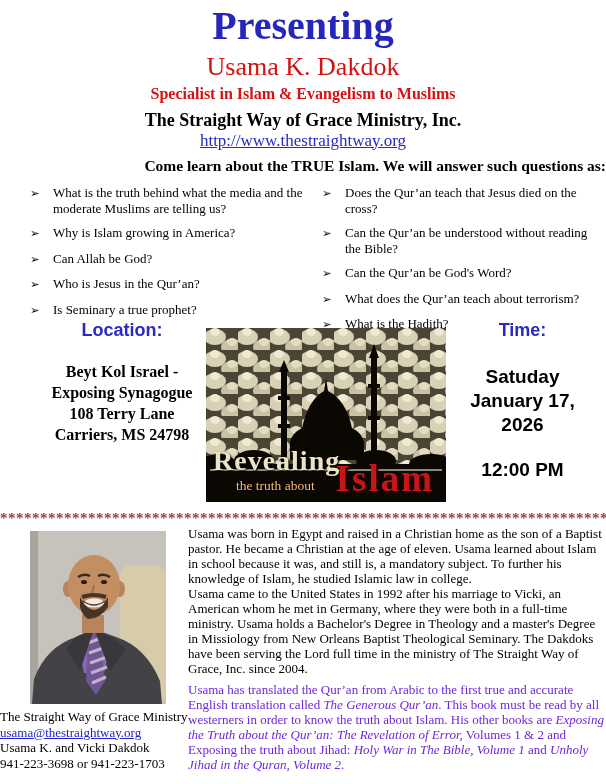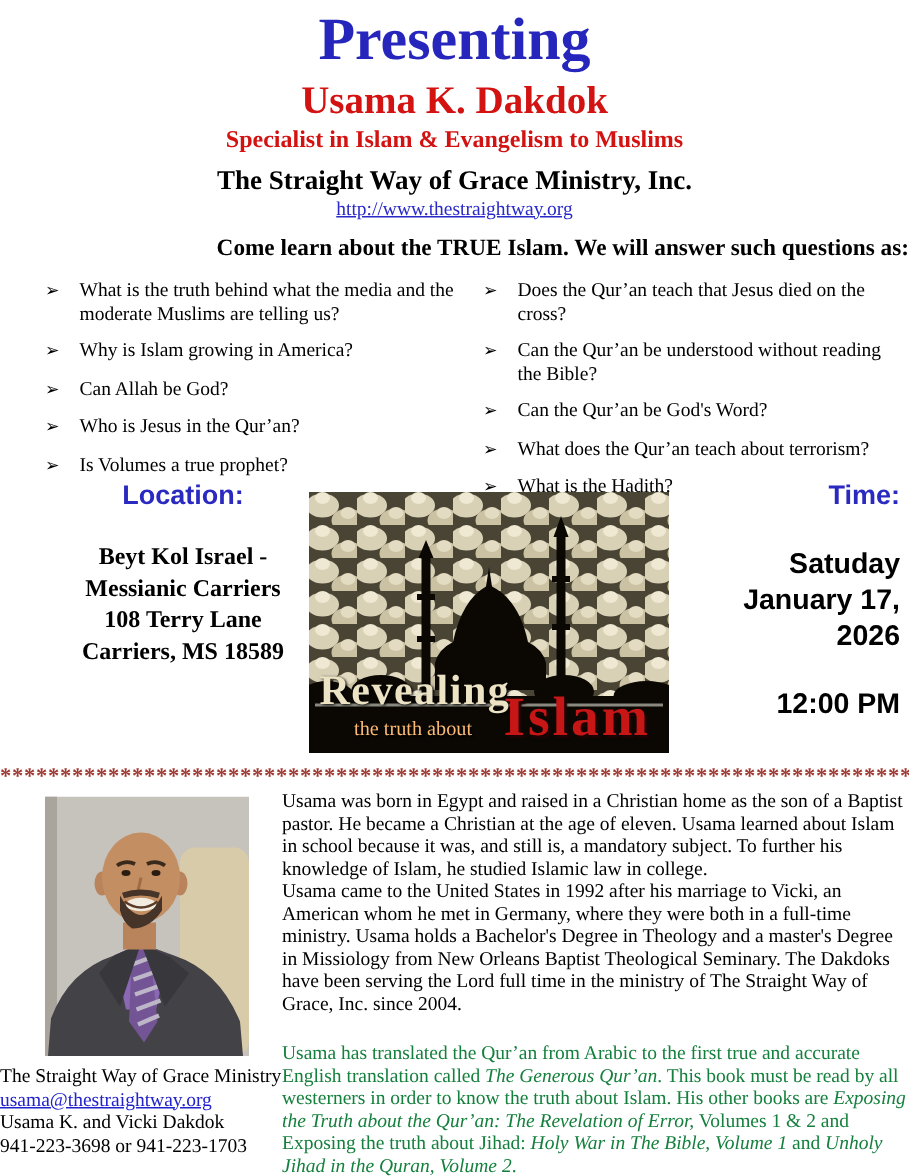--- a/index.html
+++ b/index.html
@@ -4,39 +4,39 @@
 <style>
   html,body { margin:0; padding:0; background:#fff; }
   #page {
     position:relative; width:606px; height:784px; background:#ffffff;
     font-family:"Liberation Serif", serif; overflow:hidden;
   }
 
   
   .header { position:absolute; top:4px; left:0; right:0; text-align:center; }
   .presenting { font-size:40px; font-weight:bold; color:#2626bd; line-height:1.1; }
-  .name { font-size:26px; font-weight:bold; color:#d31212; margin-top:5px; line-height:1.1; }
+  .name { font-size:26px; font-weight:normal; color:#d31212; margin-top:5px; line-height:1.1; }
   .subtitle { font-size:16px; font-weight:bold; color:#d31212; margin-top:3px; }
   .ministry { font-size:18px; font-weight:bold; color:#000; margin-top:7px; }
-  .url a, .url { font-size:13px; color:#2929c8; text-decoration:underline; cursor:pointer; }
+  .url a, .url { font-size:17px; color:#2929c8; text-decoration:underline; cursor:pointer; }
 
   
   .q-heading { position:absolute; top:157px; left:0; right:0; text-align:right;
     font-size:15.5px; font-weight:bold; color:#000; }
   .q-col { position:absolute; top:185px; }
   .q-col.left { left:30px; width:278px; }
   .q-col.right { left:322px; width:276px; }
   .q-item { display:flex; margin-bottom:9px; font-size:13px; line-height:15.5px; color:#000; }
   .q-bullet { flex:none; width:23px; font-family:"DejaVu Sans", sans-serif; font-size:11.5px; padding-top:1px; }
 
   
   .loc-block { position:absolute; left:22px; top:320px; width:200px; text-align:center; }
   .block-label { font-family:"Liberation Sans", sans-serif; font-size:18px; font-weight:bold; color:#2a2ac0; }
   .loc-lines { margin-top:20px; font-size:16px; font-weight:bold; color:#000; line-height:21px;text-align:center; }
-  .time-block { position:absolute; left:445px; top:320px; width:155px; text-align:right; }
+  .time-block { position:absolute; left:445px; top:320px; width:155px; text-align:center; }
   .date-lines { margin-top:24px; font-family:"Liberation Sans", sans-serif;
     font-size:19px; font-weight:bold; color:#000; line-height:24px; }
   .time-value { margin-top:22px; font-family:"Liberation Sans", sans-serif;
     font-size:19px; font-weight:bold; color:#000; }
 
   
   .banner { position:absolute; left:206px; top:328px; width:240px; height:174px;
     background:#0b0804; overflow:hidden; }
   .banner svg { position:absolute; left:0; top:0; }
   .banner-title { position:absolute; left:7px; bottom:27px; font-size:28px; font-weight:bold;
@@ -49,21 +49,21 @@
   
   .divider { position:absolute; top:510px; left:0; width:606px; overflow:hidden;
     white-space:nowrap; color:#9e3c34; font-weight:bold; font-size:15px; letter-spacing:0.5px; }
 
   
   .photo { position:absolute; left:30px; top:531px; width:136px; height:173px; }
 
   
   .bio { position:absolute; left:188px; top:526px; width:418px; }
   .bio p { margin:0; font-size:13px; line-height:15px; color:#000; }
-  .bio p.red { color:#15803d; margin-top:18px; }
+  .bio p.red { color:#6d28d9; margin-top:6px; }
 
   
   .contact { position:absolute; left:0px; top:709px; width:205px; 
     font-size:13px; line-height:15.5px; color:#000; }
   .contact a, .email-link { color:#2222cc; text-decoration:underline; cursor:pointer; }
 </style>
 </head>
 <body>
 
 <div id="page">
@@ -90,21 +90,21 @@
     <div class="q-item">
       <span class="q-bullet">➢</span>
       <span>Can Allah be God?</span>
     </div>
     <div class="q-item">
       <span class="q-bullet">➢</span>
       <span>Who is Jesus in the Qur’an?</span>
     </div>
     <div class="q-item">
       <span class="q-bullet">➢</span>
-      <span>Is Volumes a true prophet?</span>
+      <span>Is Seminary a true prophet?</span>
     </div>
   </div>
 
   <div class="q-col right">
     <div class="q-item">
       <span class="q-bullet">➢</span>
       <span>Does the Qur’an teach that Jesus died on the cross?</span>
     </div>
     <div class="q-item">
       <span class="q-bullet">➢</span>
@@ -121,23 +121,23 @@
     <div class="q-item">
       <span class="q-bullet">➢</span>
       <span>What is the Hadith?</span>
     </div>
   </div>
 
   <div class="loc-block">
     <div class="block-label">Location:</div>
     <div class="loc-lines">
       <div>Beyt Kol Israel  -</div>
-      <div>Messianic Carriers</div>
+      <div>Exposing Synagogue</div>
       <div>108 Terry Lane</div>
-      <div>Carriers, MS 18589</div>
+      <div>Carriers, MS 24798</div>
     </div>
   </div>
 
   <div class="banner">
     <svg width="240" height="174" viewBox="0 0 240 174">
       <defs>
         <pattern id="crowd" x="0" y="0" width="32" height="22" patternUnits="userSpaceOnUse">
           <rect width="32" height="22" fill="#4a4435"></rect>
           <ellipse cx="9" cy="9" rx="11" ry="8" fill="#d9d1b6"></ellipse>
           <ellipse cx="9" cy="4" rx="5" ry="4" fill="#efe9d4"></ellipse>

